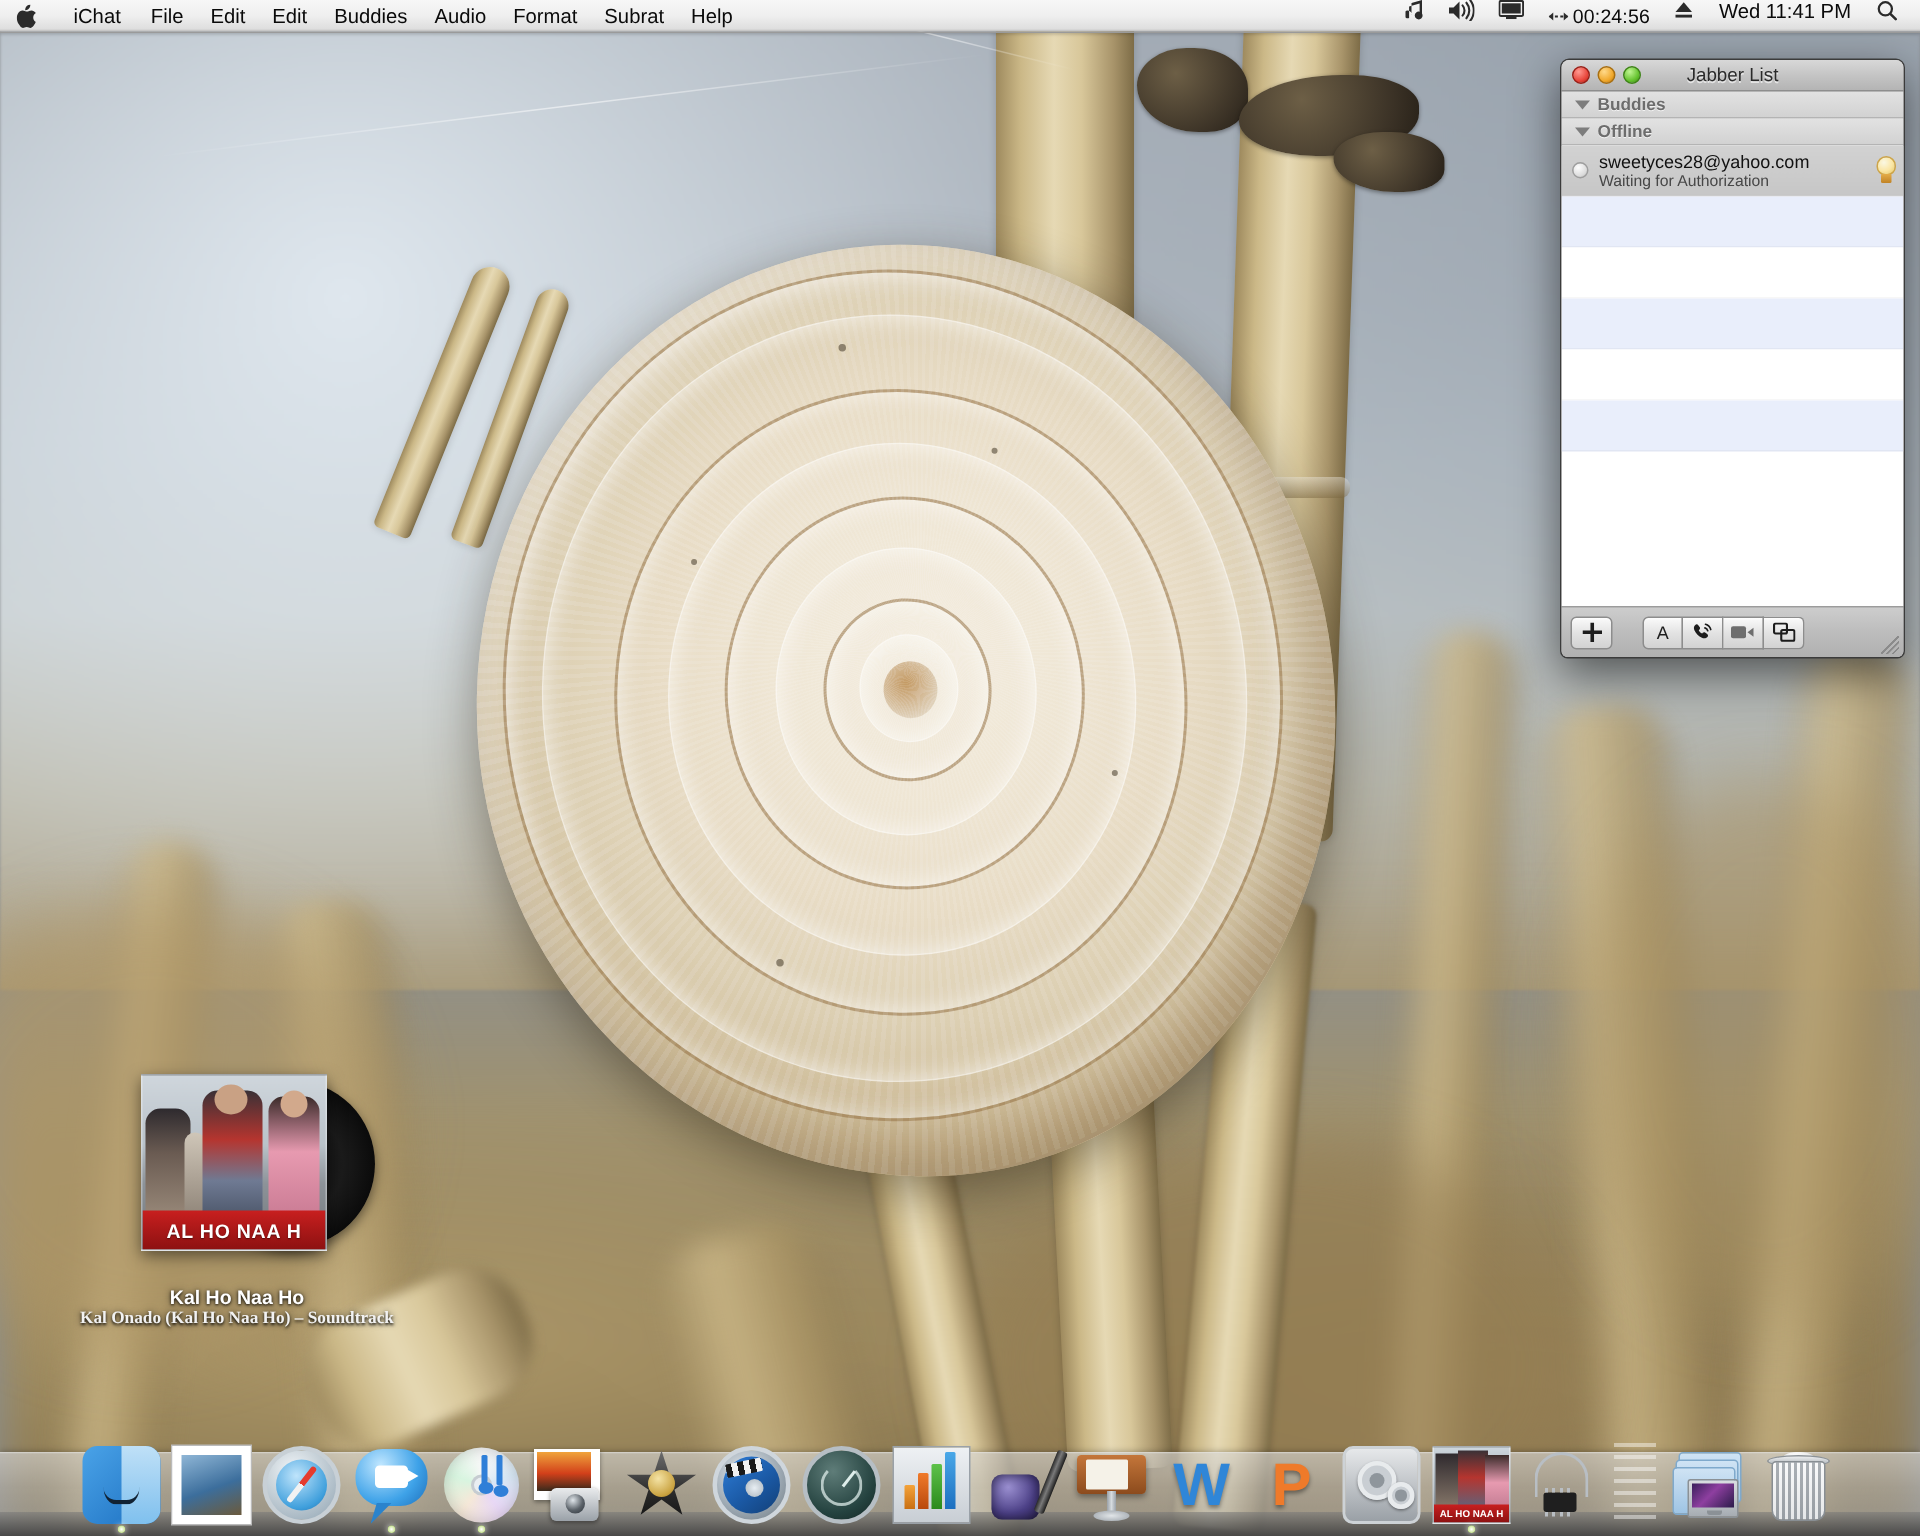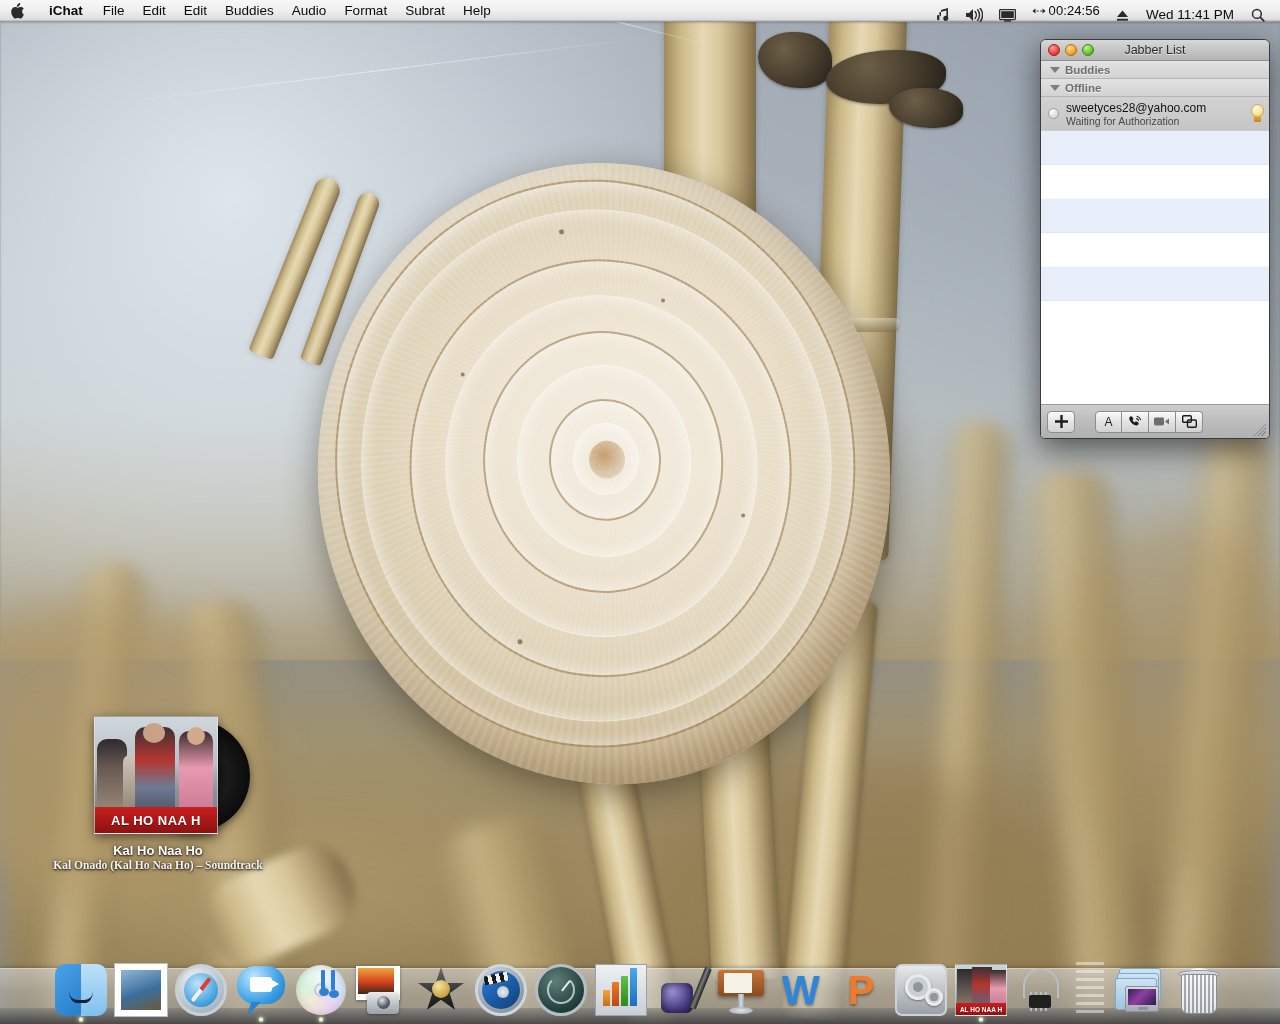--- a/index.html
+++ b/index.html
@@ -88,22 +88,22 @@
   
   #menubar {
     position:absolute; left:0; top:0; width:1280px; height:22px; z-index:60;
     background:linear-gradient(180deg, #f7f7f7 0%, #efefef 50%, #dedede 92%, #b8b8b8 100%);
     border-bottom:1px solid #9a9a9a;
     display:flex; align-items:center; font-size:13.5px; color:#0a0a0a;
     box-shadow:0 1px 2px rgba(0,0,0,.18);
   }
   .menu-apple { padding:0 13px 0 11px; display:flex; align-items:center; }
   .menu-item { padding:0 9px; line-height:22px; white-space:nowrap; cursor:default; }
-  .menu-item.app-name { font-weight:bold; padding:0 11px; }
-  #menu-right { margin-left:auto; display:flex; align-items:flex-end; gap:0; padding-right:7px; }
+  .menu-item.app-name { font-weight:normal; padding:0 11px; }
+  #menu-right { margin-left:auto; display:flex; align-items:flex-start; gap:0; padding-right:7px; }
   #menu-right .mi { padding:0 8px; display:flex; align-items:center; line-height:22px; }
   #menu-right .timer { font-size:13px; letter-spacing:.1px; }
   .clock { font-size:13.5px; padding:0 9px; }
 
   
   #jabber {
     position:absolute; left:1040px; top:39px; width:230px; height:400px; z-index:50;
     border:1px solid #3b3b3b; border-radius:6px 6px 5px 5px;
     box-shadow:0 10px 30px rgba(0,0,0,.55);
     display:flex; flex-direction:column; overflow:hidden;
@@ -247,21 +247,21 @@
   }
   .aa-person { position:absolute; border-radius:10px 10px 4px 4px; }
   .aa-banner {
     position:absolute; left:0; right:0; bottom:0; height:26px;
     background:linear-gradient(180deg,#c81f1f,#8d1111);
     color:#fff; font-size:13px; font-weight:bold; letter-spacing:.5px;
     display:flex; align-items:center; justify-content:center;
     text-shadow:0 1px 1px rgba(0,0,0,.5); overflow:hidden; white-space:nowrap;
   }
   .music-title {
-    margin-top:5px; font-size:13px; font-weight:bold; color:#fff;
+    margin-top:19px; font-size:13px; font-weight:bold; color:#fff;
     text-shadow:0 1px 2px rgba(0,0,0,.85), 0 0 5px rgba(0,0,0,.6);
   }
   .music-sub {
     font-size:11.5px; font-weight:bold; color:#f2f2f2; margin-top:1px;
     text-shadow:0 1px 2px rgba(0,0,0,.85), 0 0 5px rgba(0,0,0,.6);
     white-space:nowrap;
     font-family:Liberation Serif, serif;
   }
 
   

